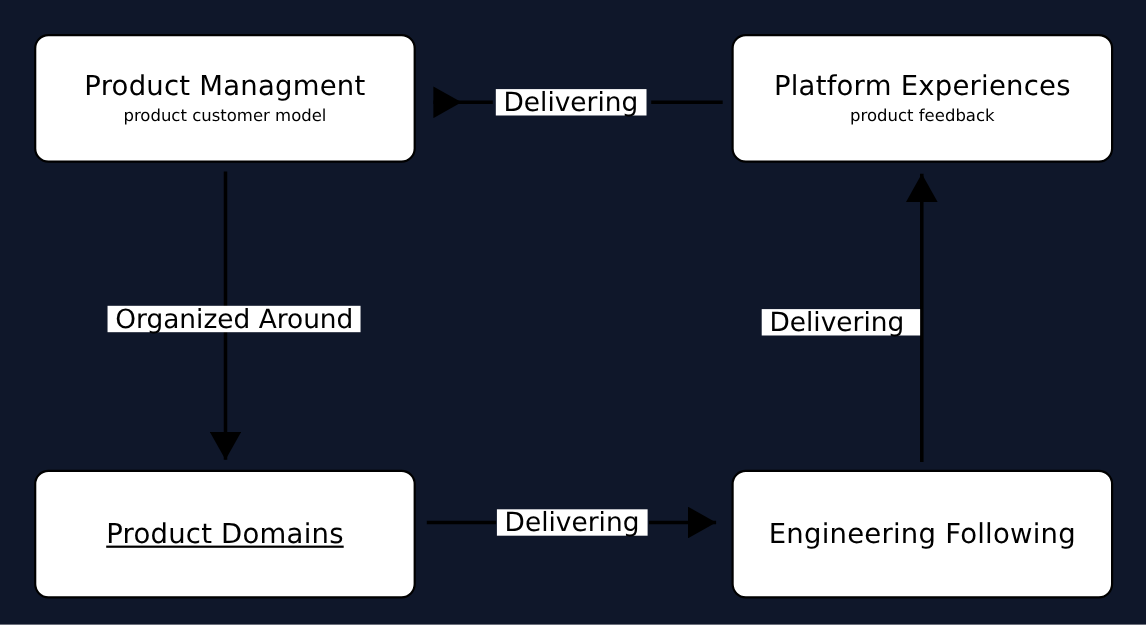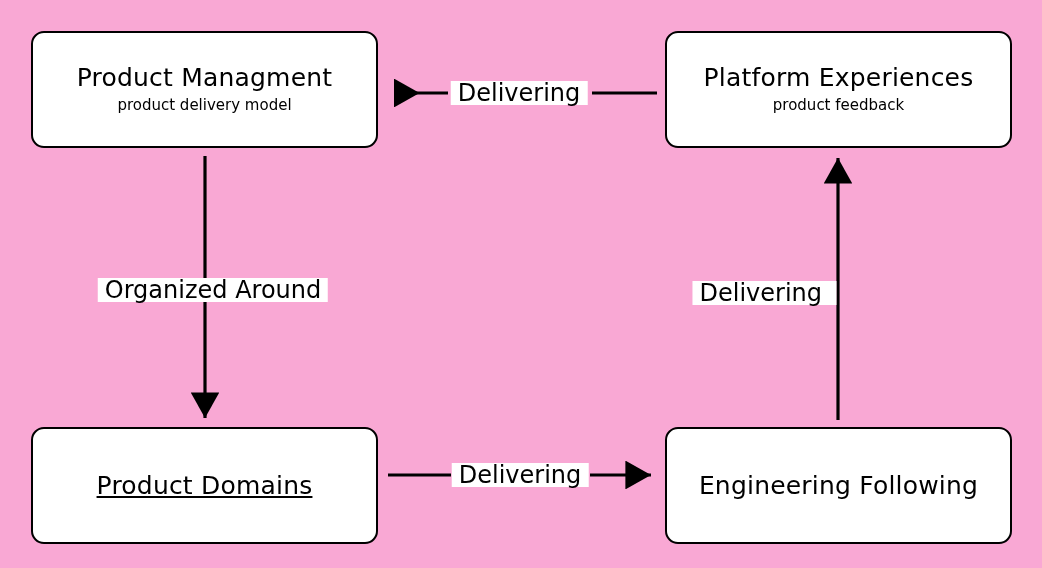--- a/index.html
+++ b/index.html
@@ -8,21 +8,21 @@
     padding: 0;
     background: #ffffff;
   }
   body {
     font-family: "DejaVu Sans", "Liberation Sans", sans-serif;
   }
   #diagram-canvas {
     position: relative;
     width: 1042px;
     height: 568px;
-    background: #f9a8d4;
+    background: #0f172a;
     overflow: hidden;
   }
   #edges-layer {
     position: absolute;
     left: 0;
     top: 0;
     width: 1042px;
     height: 568px;
   }
   .node {
@@ -111,21 +111,21 @@
       <line x1="590" y1="475" x2="651" y2="475" stroke="#000000" stroke-width="3.2" marker-end="url(#arrowhead-right)"></line>
     </g>
 
     <g>
       <line x1="838" y1="420" x2="838" y2="158" stroke="#000000" stroke-width="3.2" marker-end="url(#arrowhead-up)"></line>
     </g>
   </svg>
 
   <div class="node" id="node-product-management">
     <div class="node-title">Product Managment</div>
-    <div class="node-subtitle">product delivery model</div>
+    <div class="node-subtitle">product customer model</div>
   </div>
 
   <div class="node" id="node-platform-experiences">
     <div class="node-title">Platform Experiences</div>
     <div class="node-subtitle">product feedback</div>
   </div>
 
   <div class="node" id="node-product-domains">
     <div class="node-title solo">Product Domains</div>
   </div>

